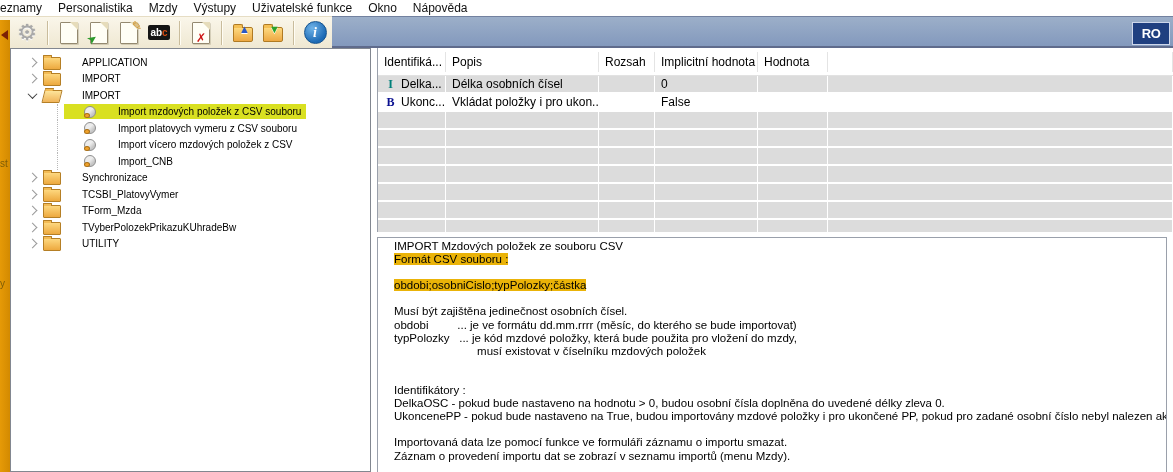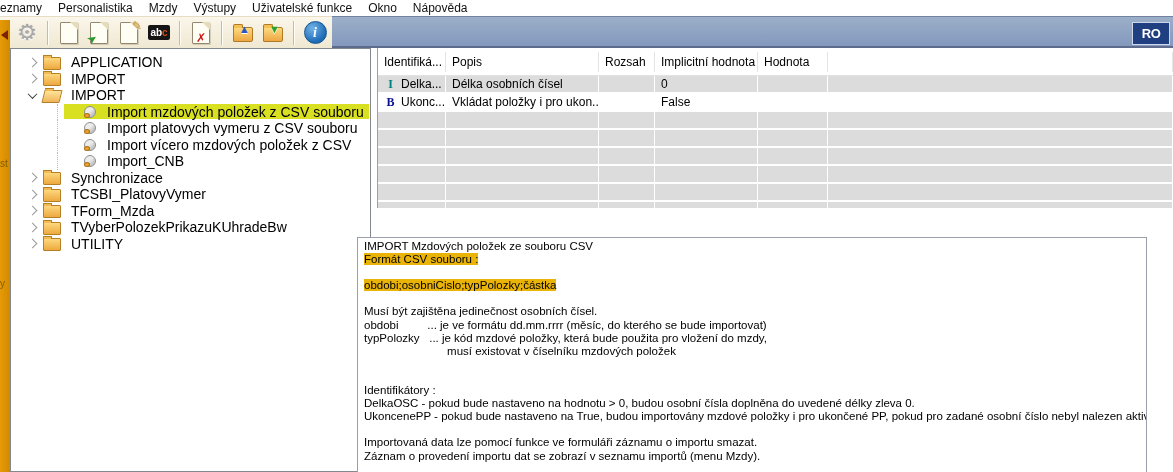--- a/index.html
+++ b/index.html
@@ -45,37 +45,37 @@
   .trow .sp0{width:18px;flex:none;}
   .trow .sp1{width:46px;flex:none;border-right:1px dotted #b8b8b8;height:100%;margin-right:6px;}
   .chev{width:6px;height:6px;flex:none;margin-right:7px;}
   .chev.closed{border-right:1.6px solid #9a9a9a;border-bottom:1.6px solid #9a9a9a;transform:rotate(-45deg);}
   .chev.open{border-right:1.6px solid #3c3c3c;border-bottom:1.6px solid #3c3c3c;transform:rotate(45deg) translate(-1px,-1px);}
   .tfolder{width:16px;height:11px;background:linear-gradient(#fdd77e,#eda93f);border:1px solid #b57f25;border-radius:1px;position:relative;flex:none;margin:2px 7px 0 0;}
   .tfolder::before{content:'';position:absolute;top:-3px;left:-1px;width:7px;height:2px;background:#f3bb55;border:1px solid #b57f25;border-bottom:none;border-radius:1px 1px 0 0;}
   .tfolder.open{transform:skewX(-14deg);background:linear-gradient(#fde49a,#f0b45a);}
   .func-ico{width:12px;height:12px;border-radius:50%;background:linear-gradient(135deg,#ececec 45%,#c6c6c6 75%);border:1px solid #8e8e8e;position:relative;flex:none;margin-right:8px;box-sizing:border-box;}
   .func-ico::after{content:'';position:absolute;left:-1px;bottom:-1px;width:6px;height:5px;background:#f0a22c;border:1px solid #a86e14;border-radius:50%;box-sizing:border-box;}
-  .tlabel{font-size:14px;color:#000;padding:0 3px;}
+  .tlabel{font-size:10px;color:#000;padding:0 3px;margin-left:11px;}
   .hl-tree{background:#d9e021;}
   .hl-tree .tlabel{background:transparent;}
   .hlwrap{display:flex;align-items:center;height:15px;padding:0 2px 0 20px;}
   
-  .param-panel{position:absolute;left:377px;top:48px;width:796px;height:160px;background:#fff;border-left:1px solid #9aa0ab;box-sizing:border-box;overflow:hidden;}
+  .param-panel{position:absolute;left:377px;top:48px;width:796px;height:184px;background:#fff;border-left:1px solid #9aa0ab;box-sizing:border-box;overflow:hidden;}
   .phead{display:flex;height:27px;align-items:center;background:#fff;border-bottom:1px solid #e2e2e2;}
   .phead .hcell{font-size:12px;color:#000;padding-left:6px;box-sizing:border-box;border-right:1px solid #e4e4e4;height:20px;display:flex;align-items:center;}
   .prow{display:flex;height:16px;margin-bottom:2px;align-items:center;}
   .prow .cell{font-size:12px;color:#000;padding-left:6px;box-sizing:border-box;height:16px;display:flex;align-items:center;border-right:1px solid #fff;overflow:hidden;white-space:nowrap;}
   .gray{background:#dcdcdc;}
   .white{background:#ffffff;}
   .typeletter{font-family:"Liberation Serif","DejaVu Serif",serif;font-weight:bold;width:13px;flex:none;text-align:center;margin-right:4px;}
   .tI{color:#00807a;}
   .tB{color:#0a1090;}
   
-  .info-panel{position:absolute;left:357px;top:237px;width:790px;height:235px;background:#fff;border:1px solid #9aa0ab;border-bottom:none;box-sizing:border-box;padding:2px 0 0 6px;overflow:hidden;}
+  .info-panel{position:absolute;left:377px;top:237px;width:790px;height:235px;background:#fff;border:1px solid #9aa0ab;border-bottom:none;box-sizing:border-box;padding:2px 0 0 16px;overflow:hidden;}
   .iline{font-size:11.5px;line-height:13.1px;white-space:pre;color:#000;}
   .hl-yellow{background:#eab308;}
 </style>
 </head>
 <body>
 
 <div class="menubar" id="menubar">
     <span class="mitem">eznamy</span>
     <span class="mitem">Personalistika</span>
     <span class="mitem">Mzdy</span>

